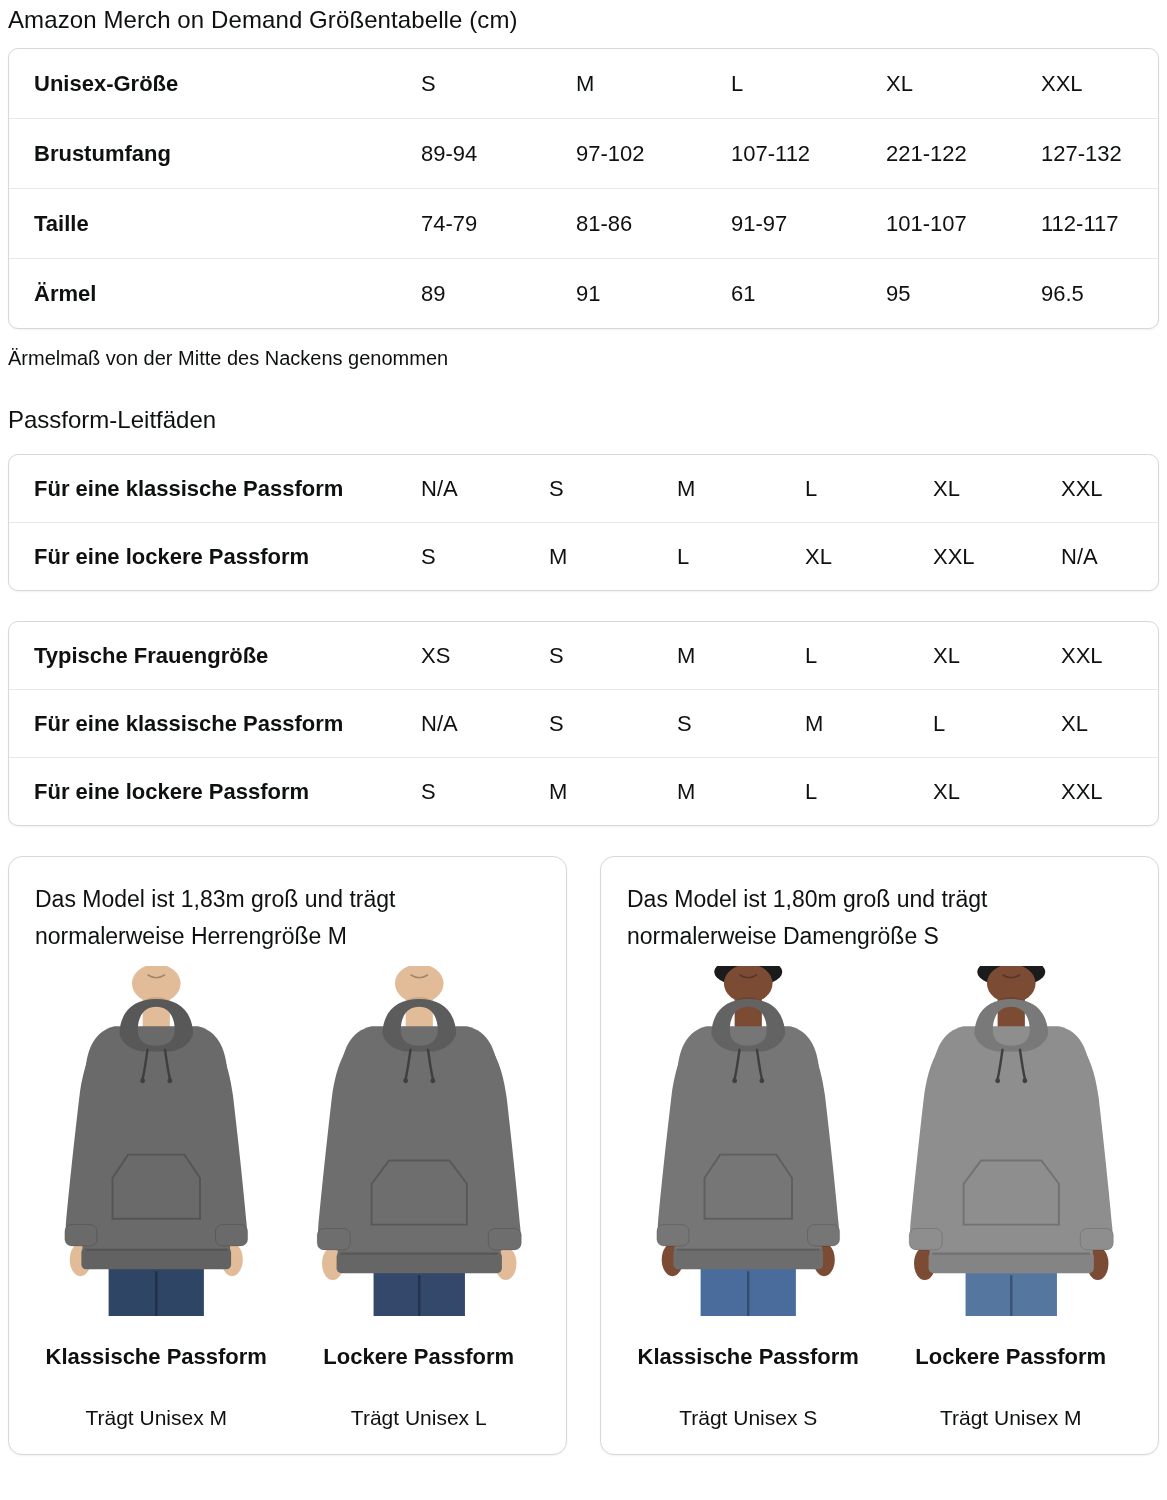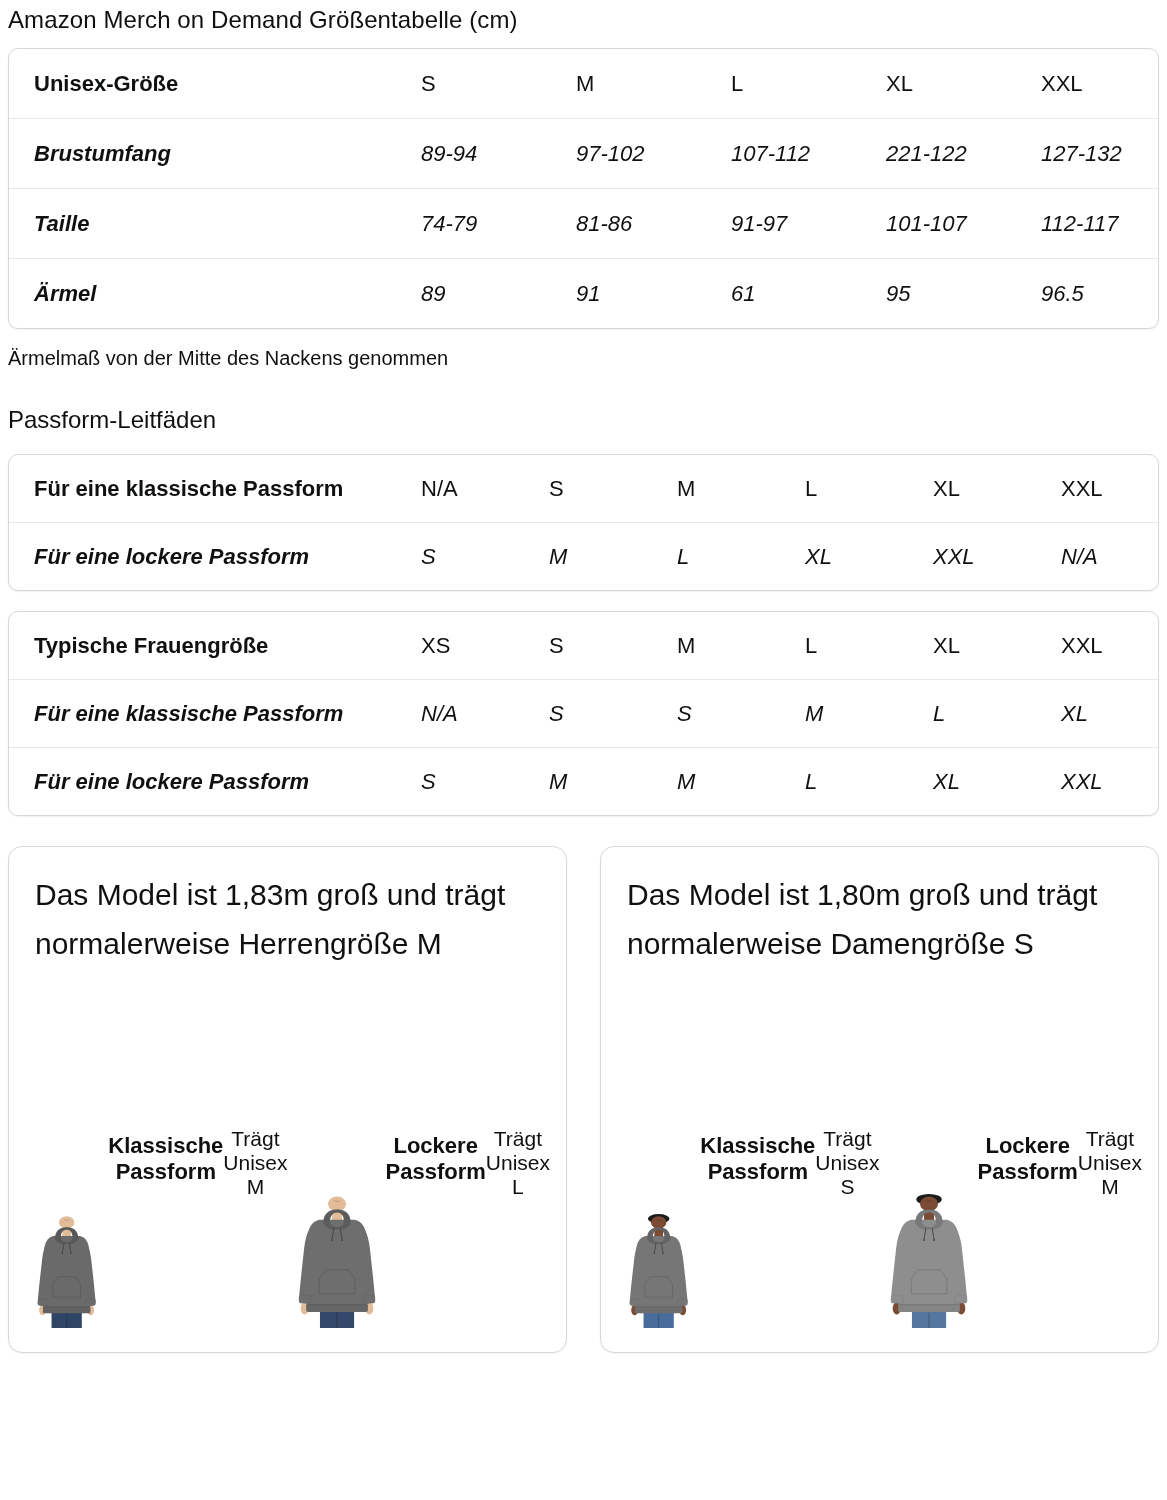--- a/index.html
+++ b/index.html
@@ -27,36 +27,36 @@
     box-shadow:0 1px 2px rgba(0,0,0,.06);
   }
   table{
     border-collapse:collapse;table-layout:fixed;width:100%;
     font-size:22px;color:var(--text);
   }
   th,td{vertical-align:middle;text-align:left;padding:0;font-weight:400;white-space:nowrap;}
   th{font-weight:700;padding-left:25px;}
   .t1 th,.t1 td{height:69px;}
   .t2 th,.t2 td{height:67px;}
-  tr + tr th, tr + tr td{border-top:1px solid var(--row-divider);font-style:italic;}
+  tr + tr th, tr + tr td{border-top:1px solid var(--row-divider);}
   .footnote{font-size:20px;margin:18px 0 0;}
   .section-title{font-size:24px;font-weight:400;margin:36px 0 20px;}
-  .gap-top{margin-top:20px;}
+  .gap-top{margin-top:30px;}
   .cards{display:flex;gap:33px;margin-top:30px;}
   .card{
     flex:1;
     border:1px solid var(--card-border);
     border-radius:14px;
     padding:24px 16px 24px;
     background:#fff;
     box-shadow:0 1px 2px rgba(0,0,0,.05);
   }
-  .card-desc{font-size:30px;line-height:1.62;margin:0 10px 10px;}
+  .card-desc{font-size:23px;line-height:1.62;margin:0 10px 10px;}
   .figures{display:flex;}
-  .figure{flex:1;display:flex;flex-direction:row;align-items:center;min-width:0;}
+  .figure{flex:1;display:flex;flex-direction:column;align-items:center;min-width:0;gap:16px;}
   .figure-img{width:100%;height:350px;}
   .figure-img svg{display:block;width:100%;height:100%;}
   .fit-label{font-size:22px;font-weight:700;margin-top:12px;text-align:center;}
   .size-label{font-size:21px;margin-top:20px;text-align:center;}
 </style>
 </head>
 <body>
 
 <div class="page">
 

